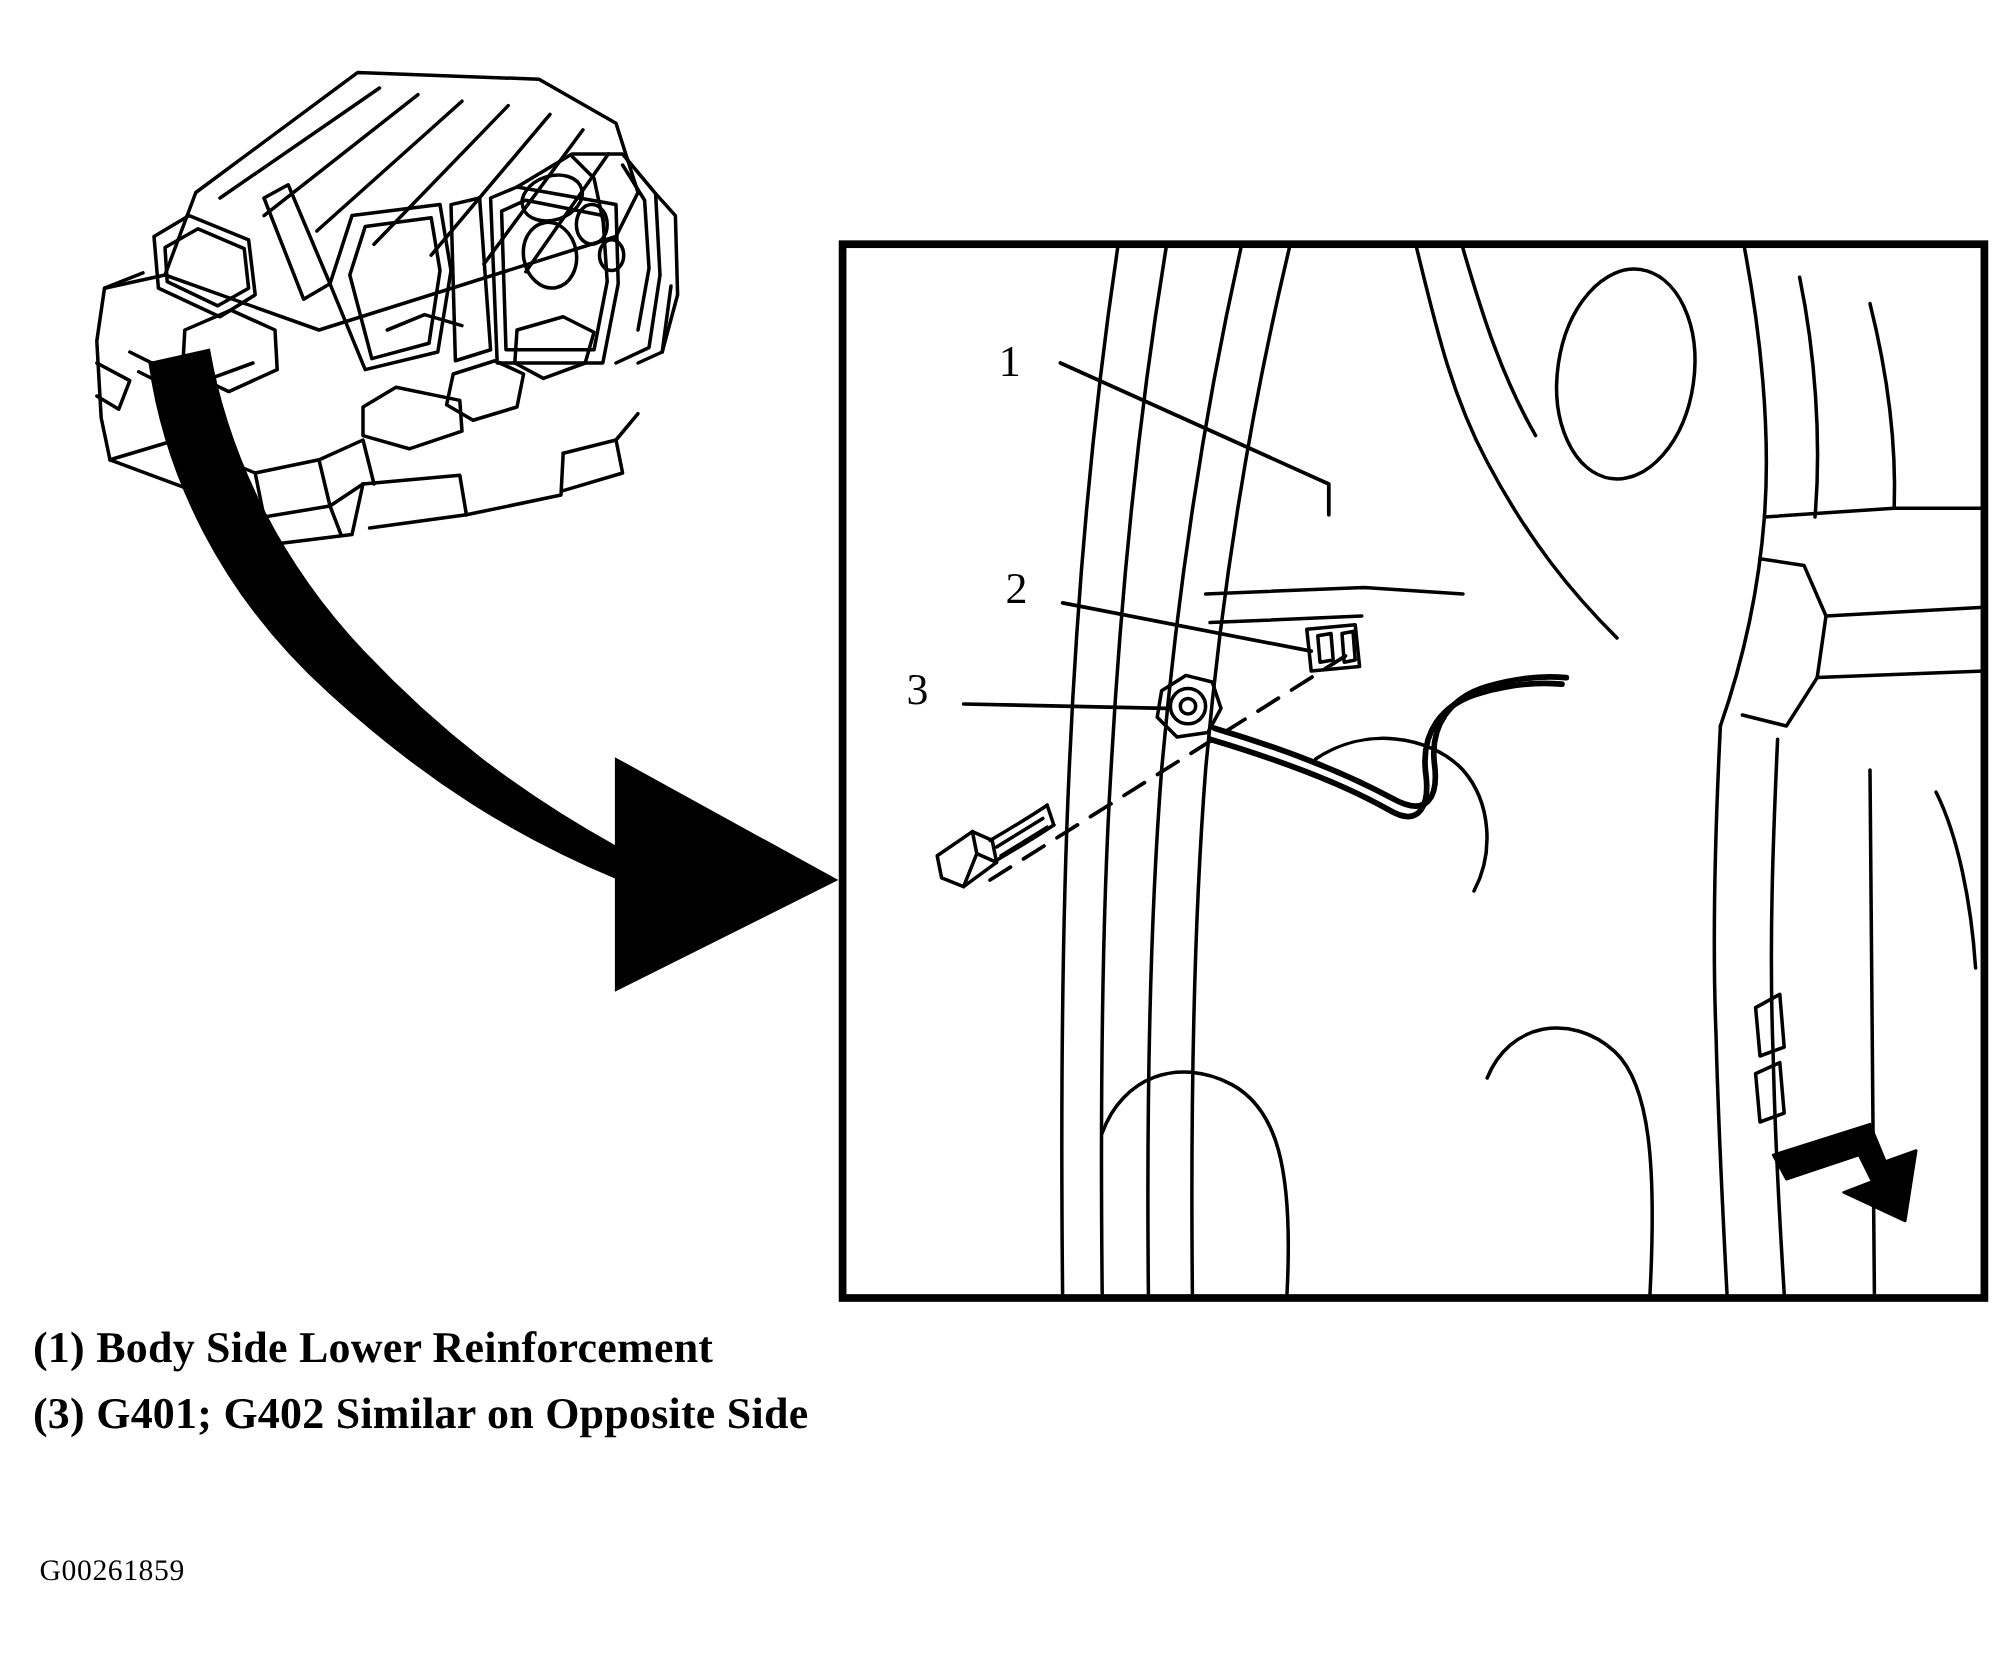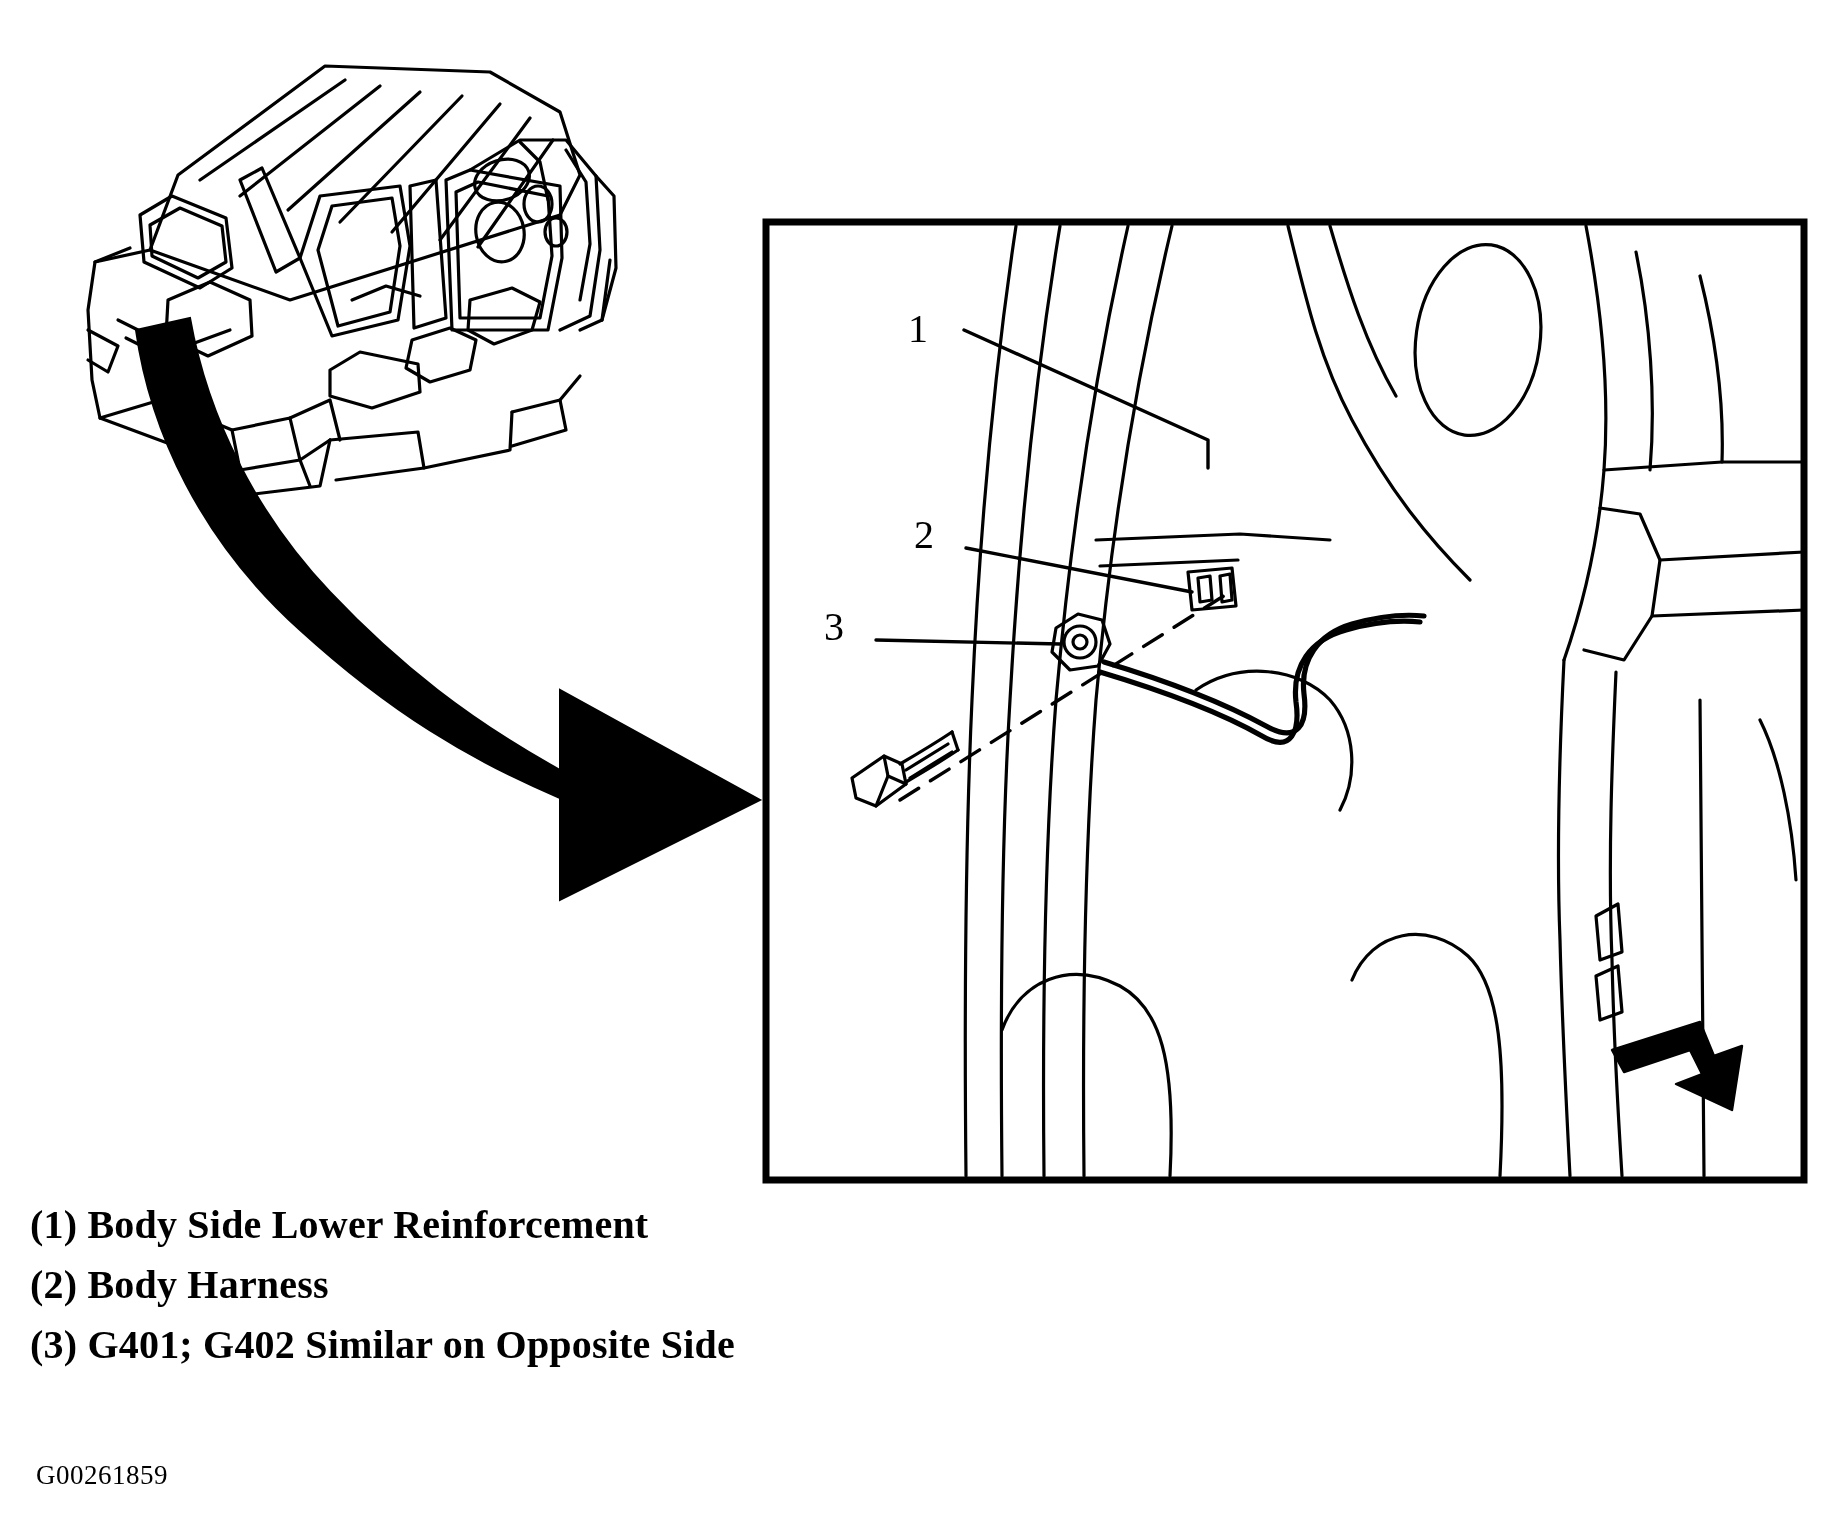--- a/index.html
+++ b/index.html
@@ -40,21 +40,20 @@
     white-space: nowrap;
     font-weight: bold;
   }
   .figure-id {
     position: absolute;
     left: 36px;
     top: 1412px;
     font-size: 27px;
     font-family: "Liberation Serif", serif;
     letter-spacing: 0.5px;
-    margin-top: 48px;
   }
   .callout-num {
     font-family: "Liberation Serif", serif;
     font-size: 40px;
   }
 </style>
 </head>
 <body>
 
 <div id="diagram-root">
@@ -206,18 +205,17 @@
       <path d="M876,640 L1060,644" stroke-width="3.4"></path>
     </g>
 
     <text class="callout-num" x="918" y="342" text-anchor="middle">1</text>
     <text class="callout-num" x="924" y="548" text-anchor="middle">2</text>
     <text class="callout-num" x="834" y="640" text-anchor="middle">3</text>
   </svg>
 
   <div class="legend">
     <div class="legend-item">(1) Body Side Lower Reinforcement</div>
-    <div class="legend-item">(2) Body Harness</div>
     <div class="legend-item">(3) G401; G402 Similar on Opposite Side</div>
   </div>
 
   <div class="figure-id">G00261859</div>
 </div>
 
 </body></html>

